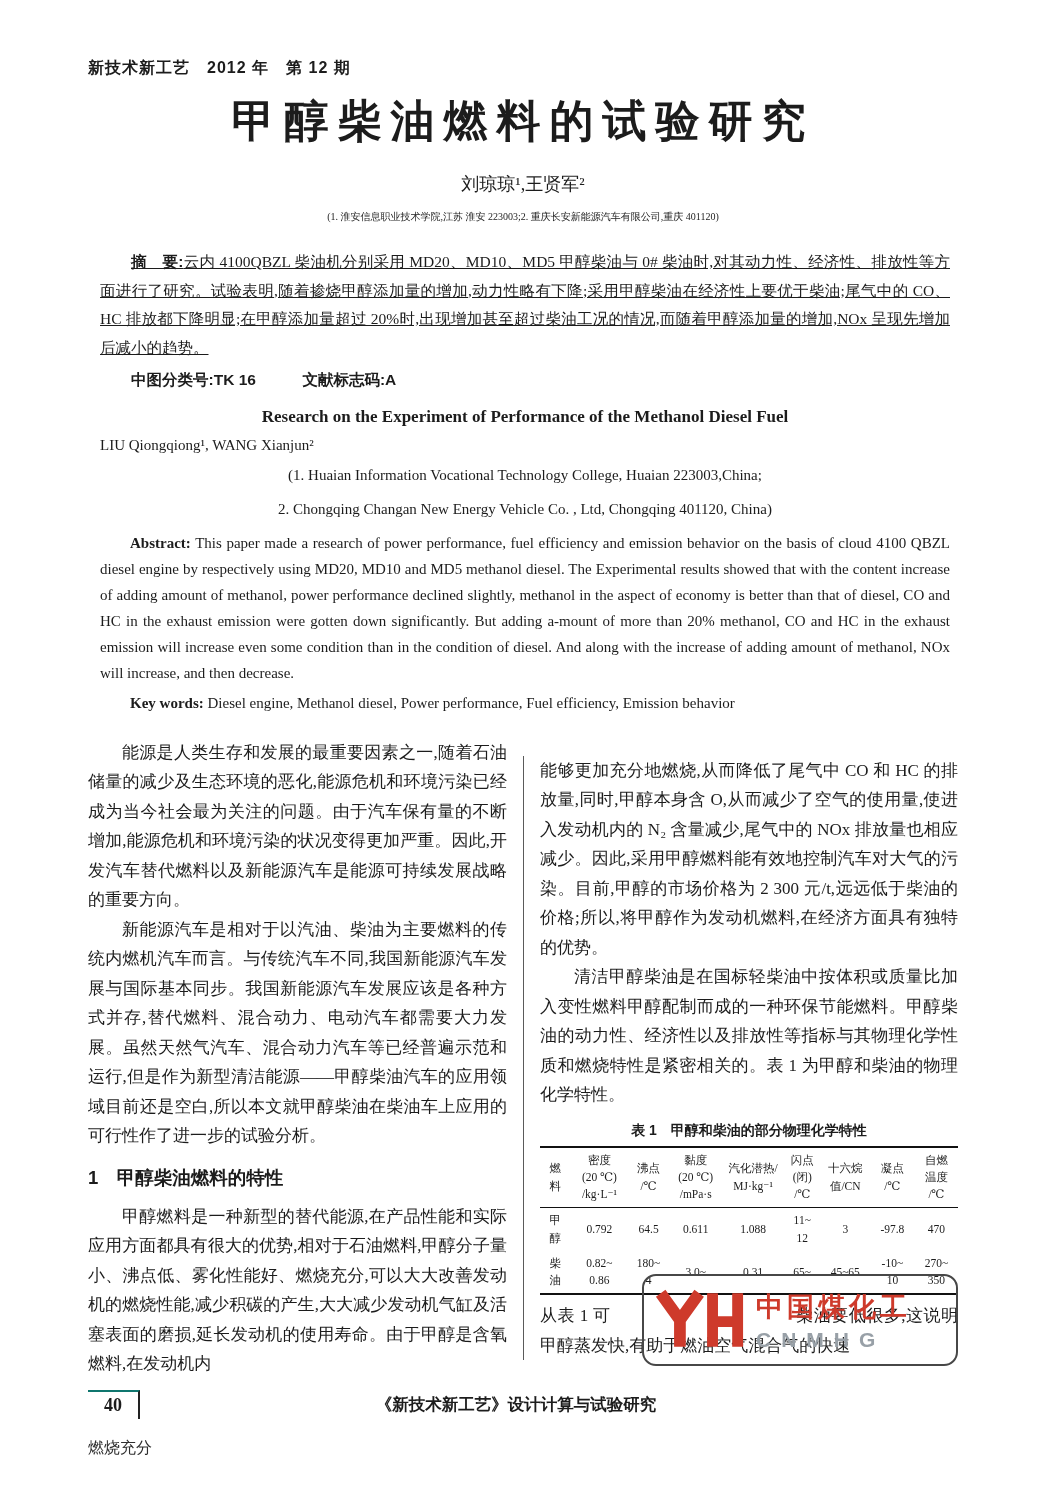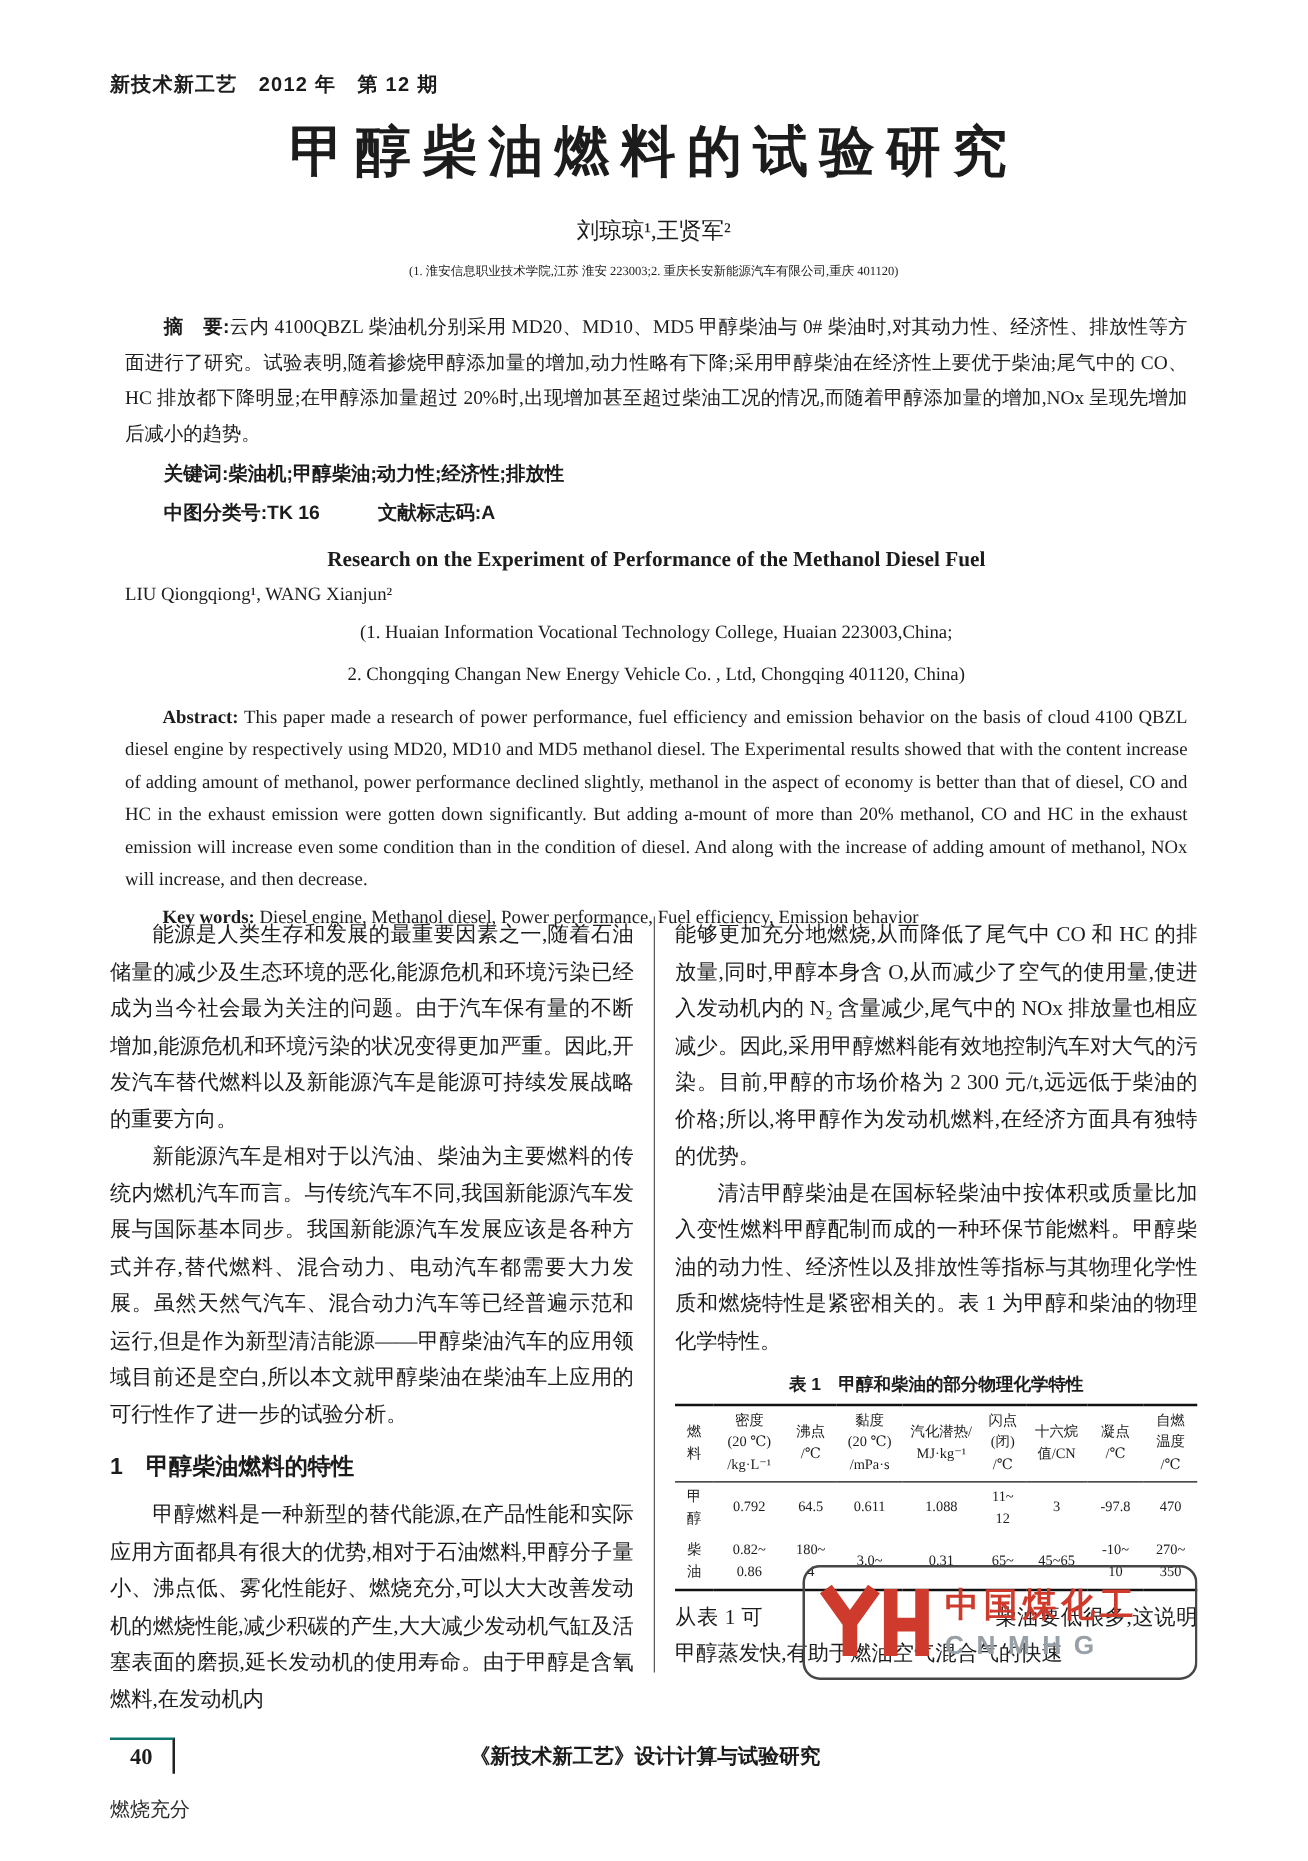--- a/index.html
+++ b/index.html
@@ -28,42 +28,42 @@
     text-align:center; font-size:18px;
   }
   .affil {
     position:absolute; left:0; right:0; top:210px;
     text-align:center; font-size:10px;
   }
 
   .absblock { position:absolute; left:100px; right:96px; top:248px; }
   .absblock p { margin:0; }
   .cn-abstract {
-    font-size:15.5px; line-height:28.5px; text-align:justify; text-indent:2em;
+    font-size:15.5px; line-height:28.5px; text-align:justify; text-indent:2em;text-decoration:underline;
   }
   .cn-abstract b, .kwline, .clcline {
     font-family:"Liberation Sans","DejaVu Sans",sans-serif;
   }
   .kwline, .clcline {
     font-weight:bold; font-size:15.5px; line-height:27px; text-indent:2em; margin-top:4px !important;
   }
   .clc-gap { display:inline-block; width:3em; }
   .en-title {
     text-align:center; font-weight:bold; font-size:17px; margin-top:14px !important;
   }
   .en-authors { text-align:left; font-size:15px; margin-top:10px !important; }
   .en-affil  { text-align:center; font-size:15px; line-height:26px; margin-top:8px !important; }
   .en-abstract {
     font-size:15px; line-height:26px; text-align:justify; text-indent:2em; margin-top:8px !important;
   }
   .en-kw { font-size:15px; line-height:26px; text-indent:2em; margin-top:4px !important; }
 
   .columns {
     position:absolute; left:88px; right:88px; top:733px; height:650px;
-    display:flex; align-items:flex-start; overflow:hidden;
+    display:flex; align-items:center; overflow:hidden;
   }
   .col { box-sizing:border-box; width:50%; }
   .col-left  { padding-right:16px; }
   .col-right { padding-left:16px; border-left:1px solid #5a5a5a; position:relative; }
   .col p {
     margin:0; font-size:17px; line-height:29.5px;
     text-align:justify; text-indent:2em;
   }
   .col p.no-indent { text-indent:0; }
   .section-h {
@@ -128,21 +128,20 @@
 
   <div class="jheader">新技术新工艺　2012 年　第 12 期</div>
 
   <h1 class="title">甲醇柴油燃料的试验研究</h1>
   <div class="authors">刘琼琼¹,王贤军²</div>
   <div class="affil">(1. 淮安信息职业技术学院,江苏 淮安 223003;2. 重庆长安新能源汽车有限公司,重庆 401120)</div>
 
   <div class="absblock">
     <p class="cn-abstract"><b>摘　要:</b><span>云内 4100QBZL 柴油机分别采用 MD20、MD10、MD5 甲醇柴油与 0# 柴油时,对其动力性、经济性、排放性等方面进行了研究。试验表明,随着掺烧甲醇添加量的增加,动力性略有下降;采用甲醇柴油在经济性上要优于柴油;尾气中的 CO、HC 排放都下降明显;在甲醇添加量超过 20%时,出现增加甚至超过柴油工况的情况,而随着甲醇添加量的增加,NOx 呈现先增加后减小的趋势。</span></p>
 
-    <p class="kwline"><span>关键词:</span><span>柴油机;甲醇柴油;动力性;经济性;排放性</span></p>
 
     <p class="clcline"><span>中图分类号:</span><span>TK 16</span><span class="clc-gap"></span><span>文献标志码:</span><span>A</span></p>
 
     <p class="en-title">Research on the Experiment of Performance of the Methanol Diesel Fuel</p>
     <p class="en-authors">LIU Qiongqiong¹, WANG Xianjun²</p>
     <p class="en-affil">(1. Huaian Information Vocational Technology College, Huaian 223003,China;</p>
     <p class="en-affil">2. Chongqing Changan New Energy Vehicle Co. , Ltd, Chongqing 401120, China)</p>
     <p class="en-abstract"><b>Abstract:</b> <span>This paper made a research of power performance, fuel efficiency and emission behavior on the basis of cloud 4100 QBZL diesel engine by respectively using MD20, MD10 and MD5 methanol diesel. The Experimental results showed that with the content increase of adding amount of methanol, power performance declined slightly, methanol in the aspect of economy is better than that of diesel, CO and HC in the exhaust emission were gotten down significantly. But adding a-mount of more than 20% methanol, CO and HC in the exhaust emission will increase even some condition than in the condition of diesel. And along with the increase of adding amount of methanol, NOx will increase, and then decrease.</span></p>
     <p class="en-kw"><b>Key words:</b> <span>Diesel engine, Methanol diesel, Power performance, Fuel efficiency, Emission behavior</span></p>
   </div>

